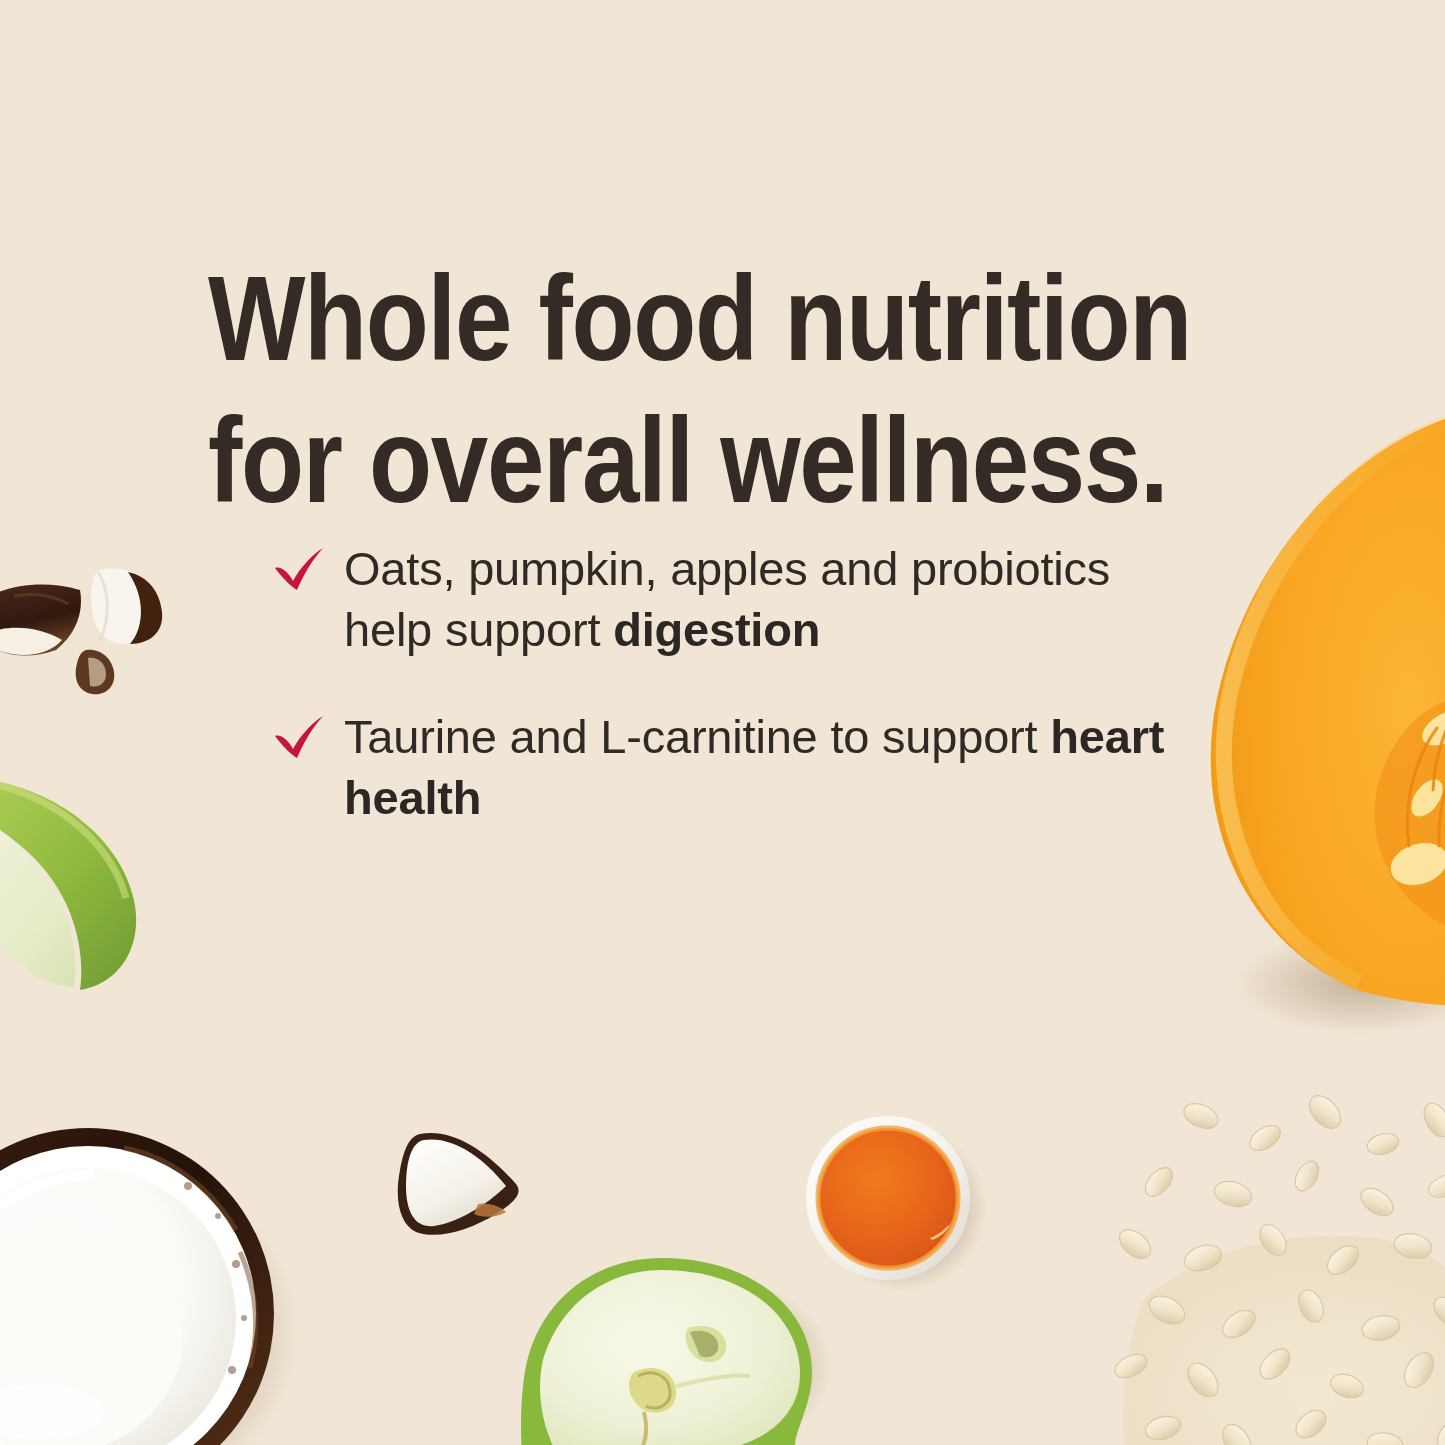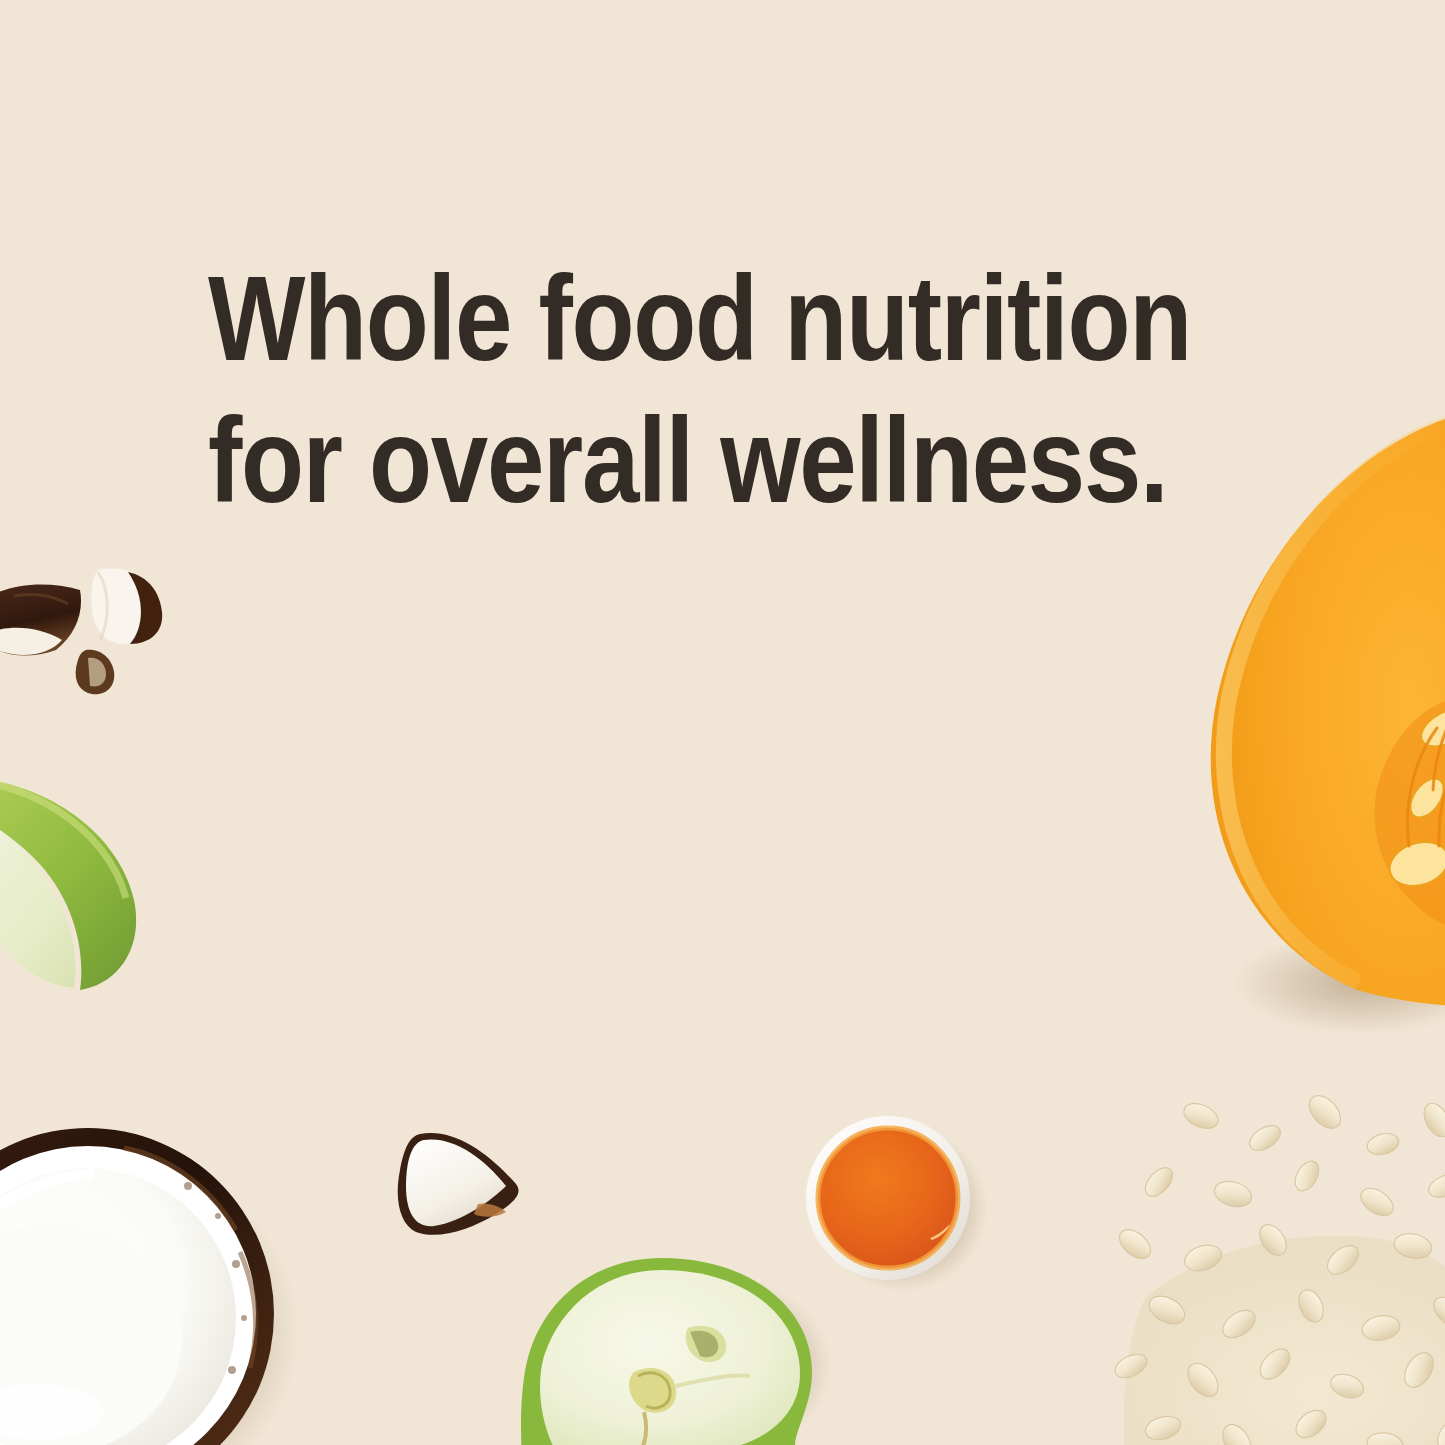--- a/index.html
+++ b/index.html
@@ -358,18 +358,34 @@
     </svg>
   </div>
 
   <h1 class="headline">
     <span class="hl-line">Whole food nutrition</span>
     <span class="hl-line">for overall wellness.</span>
   </h1>
 
   <ul class="bullets" style="list-style:none;margin:0;padding:0;">
 
-
-
+    <li class="bullet">
+      <span class="check">
+        <svg viewBox="0 0 54 48" width="54" height="48">
+          <path d="M3 22 C9 20, 16 26, 21 35 C27 24, 38 10, 51 2 C40 14, 31 30, 25 44 C18 40, 9 30, 3 22 Z" fill="#c4143f"></path>
+        </svg>
+      </span>
+      <span class="txt">Oats, pumpkin, apples and probiotics help support </span><span class="em">digestion</span>
+    </li>
+
+
+    <li class="bullet">
+      <span class="check">
+        <svg viewBox="0 0 54 48" width="54" height="48">
+          <path d="M3 22 C9 20, 16 26, 21 35 C27 24, 38 10, 51 2 C40 14, 31 30, 25 44 C18 40, 9 30, 3 22 Z" fill="#c4143f"></path>
+        </svg>
+      </span>
+      <span class="txt">Taurine and L-carnitine to support </span><span class="em">heart health</span>
+    </li>
 
   </ul>
 
 </div>
 
 </body></html>

